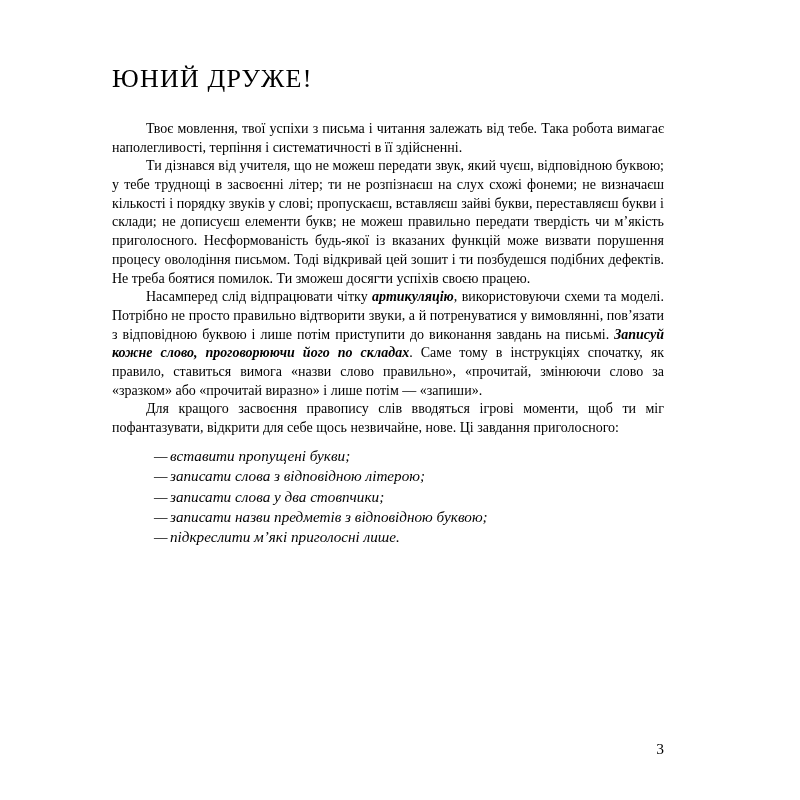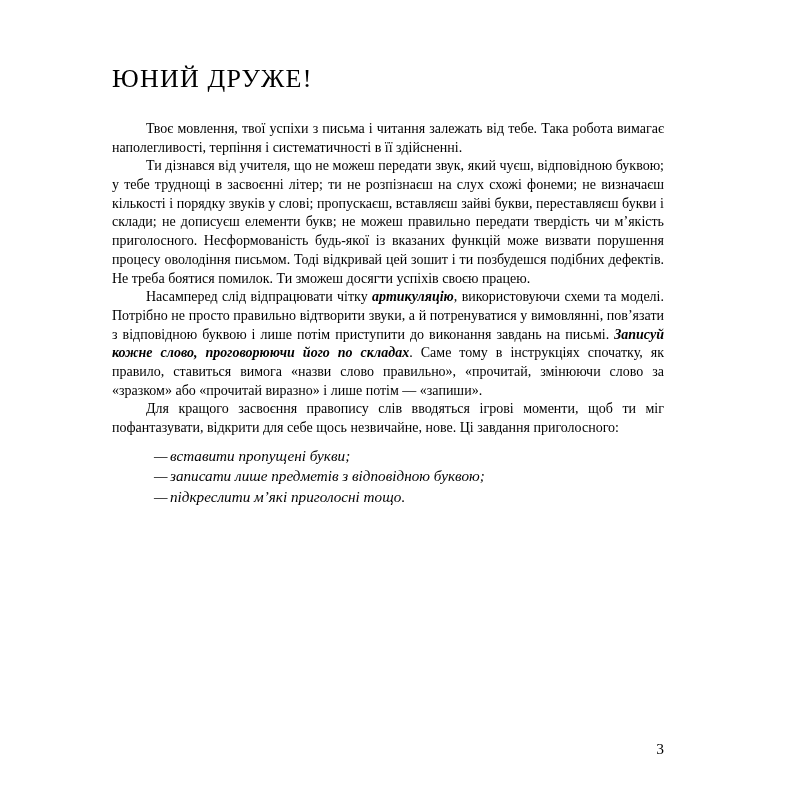--- a/index.html
+++ b/index.html
@@ -81,21 +81,23 @@
     <p>Ти дізнався від учителя, що не можеш передати звук, який чуєш, відповідною буквою; у тебе труднощі в засвоєнні літер; ти не розпізнаєш на слух схожі фонеми; не визначаєш кількості і порядку звуків у слові; пропускаєш, вставляєш зайві букви, переставляєш букви і склади; не дописуєш елементи букв; не можеш правильно передати твердість чи м’якість приголосного. Несформованість будь-якої із вказаних функцій може визвати порушення процесу оволодіння письмом. Тоді відкривай цей зошит і ти позбудешся подібних дефектів. Не треба боятися помилок. Ти зможеш досягти успіхів своєю працею.</p>
 
     <p>
       <span>Насамперед слід відпрацювати чітку </span><b>артикуляцію</b><span>, використовуючи схеми та моделі. Потрібно не просто правильно відтворити звуки, а й потренуватися у вимовлянні, пов’язати з відповідною буквою і лише потім приступити до виконання завдань на письмі. </span><b>Записуй кожне слово, проговорюючи його по складах</b><span>. Саме тому в інструкціях спочатку, як правило, ставиться вимога «назви слово правильно», «прочитай, змінюючи слово за «зразком» або «прочитай виразно» і лише потім — «запиши».</span>
     </p>
 
     <p>Для кращого засвоєння правопису слів вводяться ігрові моменти, щоб ти міг пофантазувати, відкрити для себе щось незвичайне, нове. Ці завдання приголосного:</p>
 
     <ul class="list">
       <li><span class="dash">—</span><span>вставити пропущені букви;</span></li>
-      <li><span class="dash">—</span><span>записати лише предметів з відповідною буквою;</span></li>
-      <li><span class="dash">—</span><span>підкреслити м’які приголосні тощо.</span></li>
+      <li><span class="dash">—</span><span>записати слова з відповідною літерою;</span></li>
+      <li><span class="dash">—</span><span>записати слова у два стовпчики;</span></li>
+      <li><span class="dash">—</span><span>записати назви предметів з відповідною буквою;</span></li>
+      <li><span class="dash">—</span><span>підкреслити м’які приголосні лише.</span></li>
     </ul>
 
   </div>
 
   <div class="page-number">3</div>
 
 </div>
 
 </body></html>

